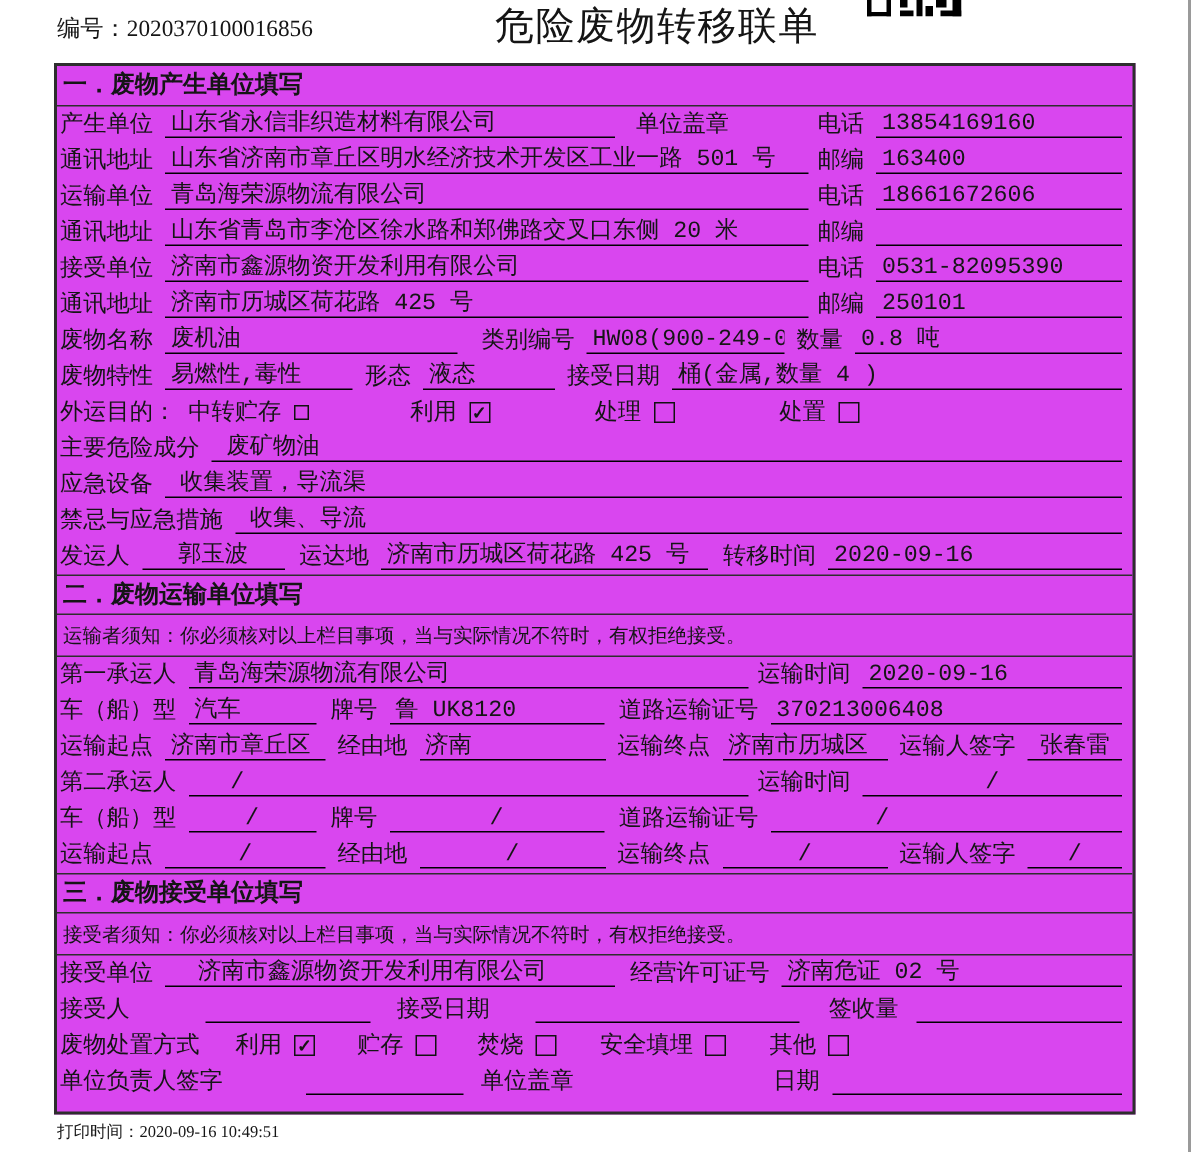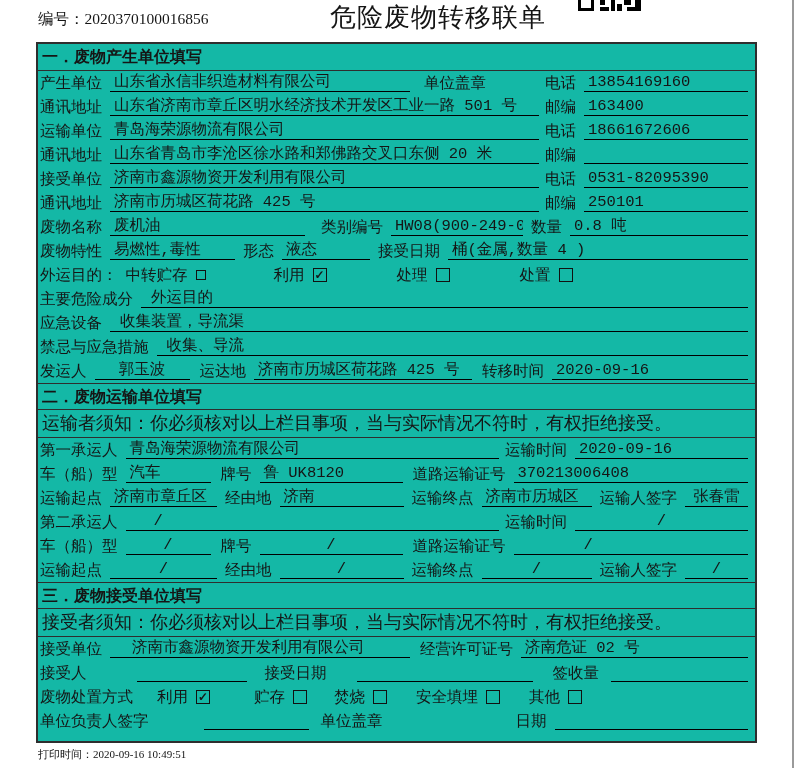--- a/index.html
+++ b/index.html
@@ -10,26 +10,26 @@
     color: #151515;
     overflow: hidden;
   }
   .serial { position: absolute; left: 38px; top: 9px; font-size: 15.5px; white-space: nowrap; }
   .title  { position: absolute; left: 80px; top: 0px; width: 716px; text-align: center;
             font-size: 26px; font-weight: normal; letter-spacing: 1px; }
   .qr     { position: absolute; left: 578px; top: 0; width: 63px; height: 11px; }
   .edge   { position: absolute; left: 792px; top: 0; width: 2px; height: 768px; background: #9a9a9a; }
 
   .form { position: absolute; left: 36px; top: 42px; width: 721px; height: 701px;
-          border: 2px solid #2e2e2e; overflow: hidden; background: #14b8a6; }
+          border: 2px solid #2e2e2e; overflow: hidden; background: #d946ef; }
 
   .sec-head { height: 27px; line-height: 26px; font-size: 16px; font-weight: bold;
               border-bottom: 1.5px solid #2e2e2e; padding-left: 4px; }
   .sec-head.bt { border-top: 1.5px solid #2e2e2e; }
-  .note { height: 28px; line-height: 27px; font-size: 18px;
+  .note { height: 28px; line-height: 27px; font-size: 13px;
           border-bottom: 1.5px solid #2e2e2e; padding-left: 4px; white-space: nowrap; }
 
   .row { display: flex; align-items: flex-end; height: 24px; padding: 0 7px 3px 2px;
          font-size: 15.5px; }
   .lbl { white-space: nowrap; line-height: 18px; margin-right: 8px; flex: 0 0 auto; }
   .fld { border-bottom: 1px solid #000; line-height: 18px; min-height: 19px;
          padding: 0 4px; white-space: nowrap; overflow: hidden; flex: 0 0 auto; font-family: Liberation Mono, monospace; }
   .grow { flex: 1 1 auto; }
   .ctr { text-align: center; }
   .left  { display: flex; align-items: flex-end; flex: 0 0 505px; width: 505px; padding-right: 6px; }
@@ -174,21 +174,21 @@
       <span class="cbx"></span>
     </span>
     <span class="opt" style="margin-left:70px">
       <span>处置</span>
       <span class="cbx"></span>
     </span>
   </div>
 
   <div class="row">
     <span class="lbl">主要危险成分</span>
-    <span class="fld grow" style="padding-left:10px">外运目的</span>
+    <span class="fld grow" style="padding-left:10px">废矿物油</span>
   </div>
 
   <div class="row">
     <span class="lbl">应急设备</span>
     <span class="fld grow" style="padding-left:10px">收集装置，导流渠</span>
   </div>
 
   <div class="row">
     <span class="lbl">禁忌与应急措施</span>
     <span class="fld grow" style="padding-left:10px">收集、导流</span>
@@ -286,21 +286,21 @@
     <span class="lbl" style="margin-left:20px">签收量</span>
     <span class="fld grow" style="margin-left:4px"></span>
   </div>
 
   <div class="row">
     <span class="lbl">废物处置方式</span>
     <span class="opt" style="margin-left:16px">
       <span>利用</span>
       <span class="cbx">✓</span>
     </span>
-    <span class="opt" style="margin-left:44px">
+    <span class="opt" style="margin-left:28px">
       <span>贮存</span>
       <span class="cbx"></span>
     </span>
     <span class="opt" style="margin-left:27px">
       <span>焚烧</span>
       <span class="cbx"></span>
     </span>
     <span class="opt" style="margin-left:29px">
       <span>安全填埋</span>
       <span class="cbx"></span>

